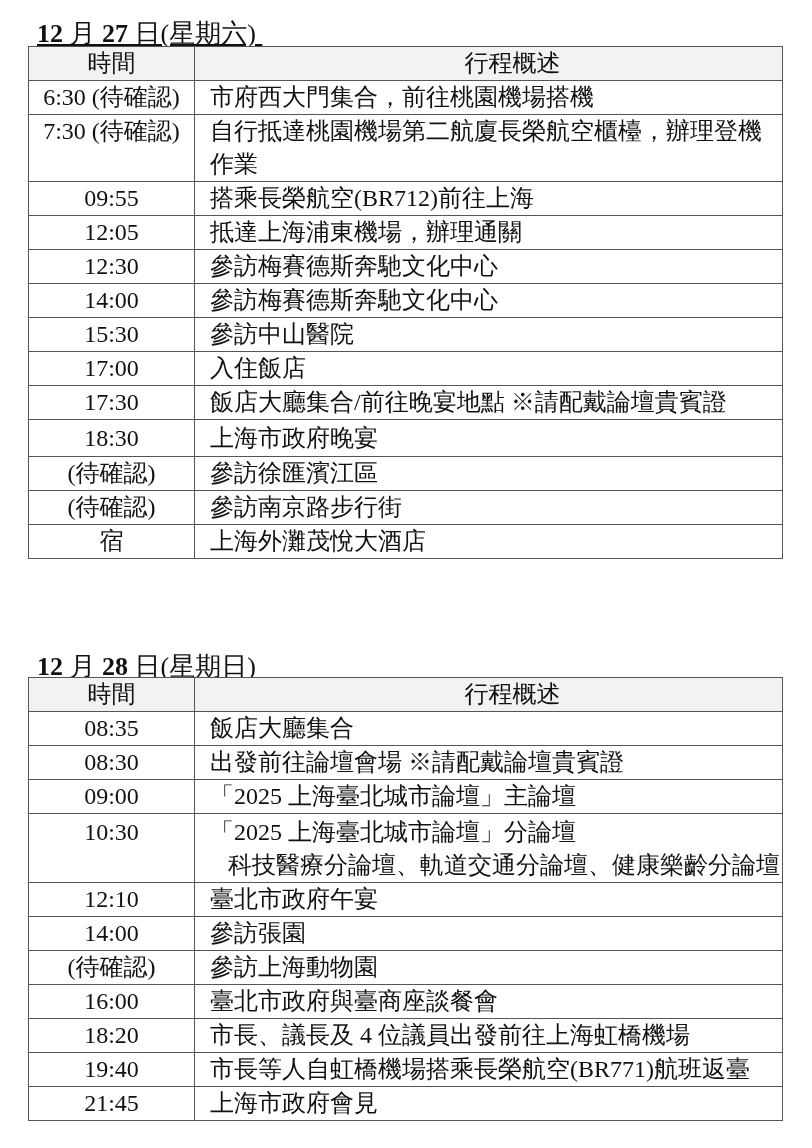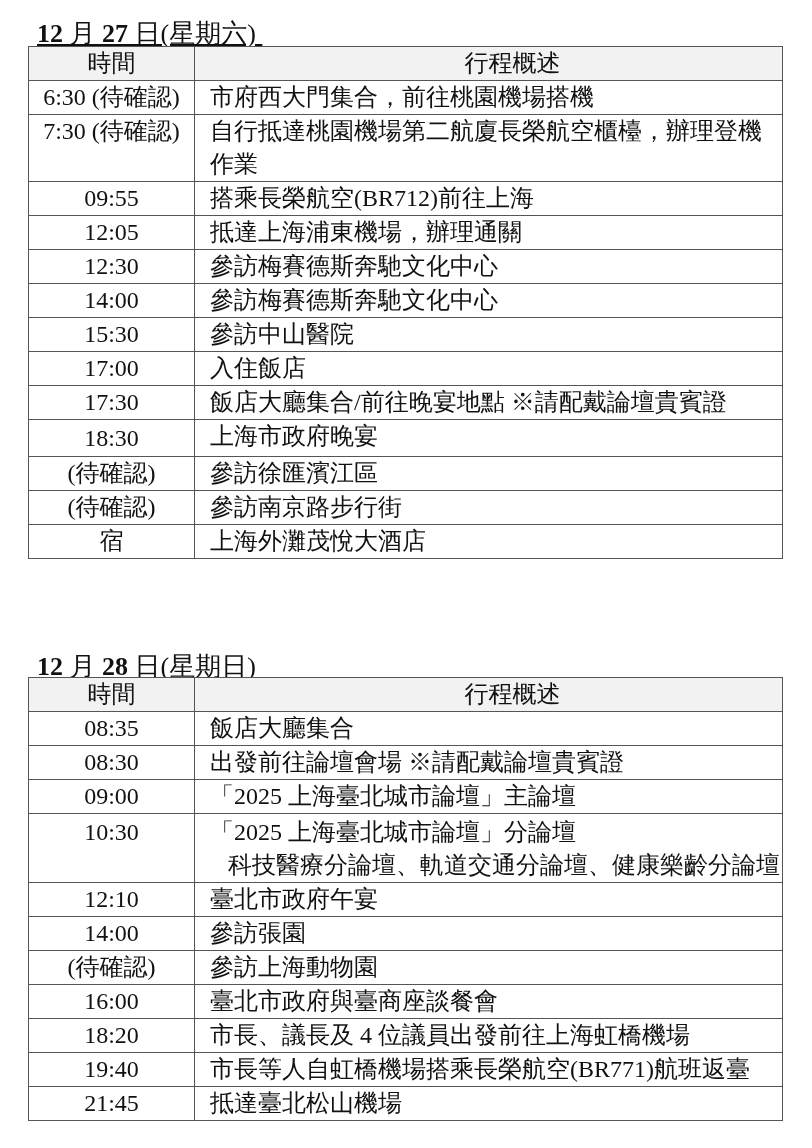--- a/index.html
+++ b/index.html
@@ -70,21 +70,21 @@
   <tr>
         <td class="time">17:00</td>
         <td class="desc">入住飯店</td>
       </tr>
   <tr>
         <td class="time">17:30</td>
         <td class="desc">飯店大廳集合/前往晚宴地點 ※請配戴論壇貴賓證</td>
       </tr>
   <tr>
         <td class="time" style="line-height:36px;">18:30</td>
-        <td class="desc" style="line-height:36px;font-family:Liberation Mono, monospace;">上海市政府晚宴</td>
+        <td class="desc" style="line-height:36px;">上海市政府晚宴</td>
       </tr>
   <tr>
         <td class="time">(待確認)</td>
         <td class="desc">參訪徐匯濱江區</td>
       </tr>
   <tr>
         <td class="time">(待確認)</td>
         <td class="desc">參訪南京路步行街</td>
       </tr>
   <tr>
@@ -137,16 +137,16 @@
   <tr>
         <td class="time">18:20</td>
         <td class="desc">市長、議長及 4 位議員出發前往上海虹橋機場</td>
       </tr>
   <tr>
         <td class="time">19:40</td>
         <td class="desc">市長等人自虹橋機場搭乘長榮航空(BR771)航班返臺</td>
       </tr>
   <tr>
         <td class="time">21:45</td>
-        <td class="desc">抵達臺北松山機場</td>
+        <td class="desc">上海市政府會見</td>
       </tr>
 </tbody>
   </table>
 
 </body></html>

